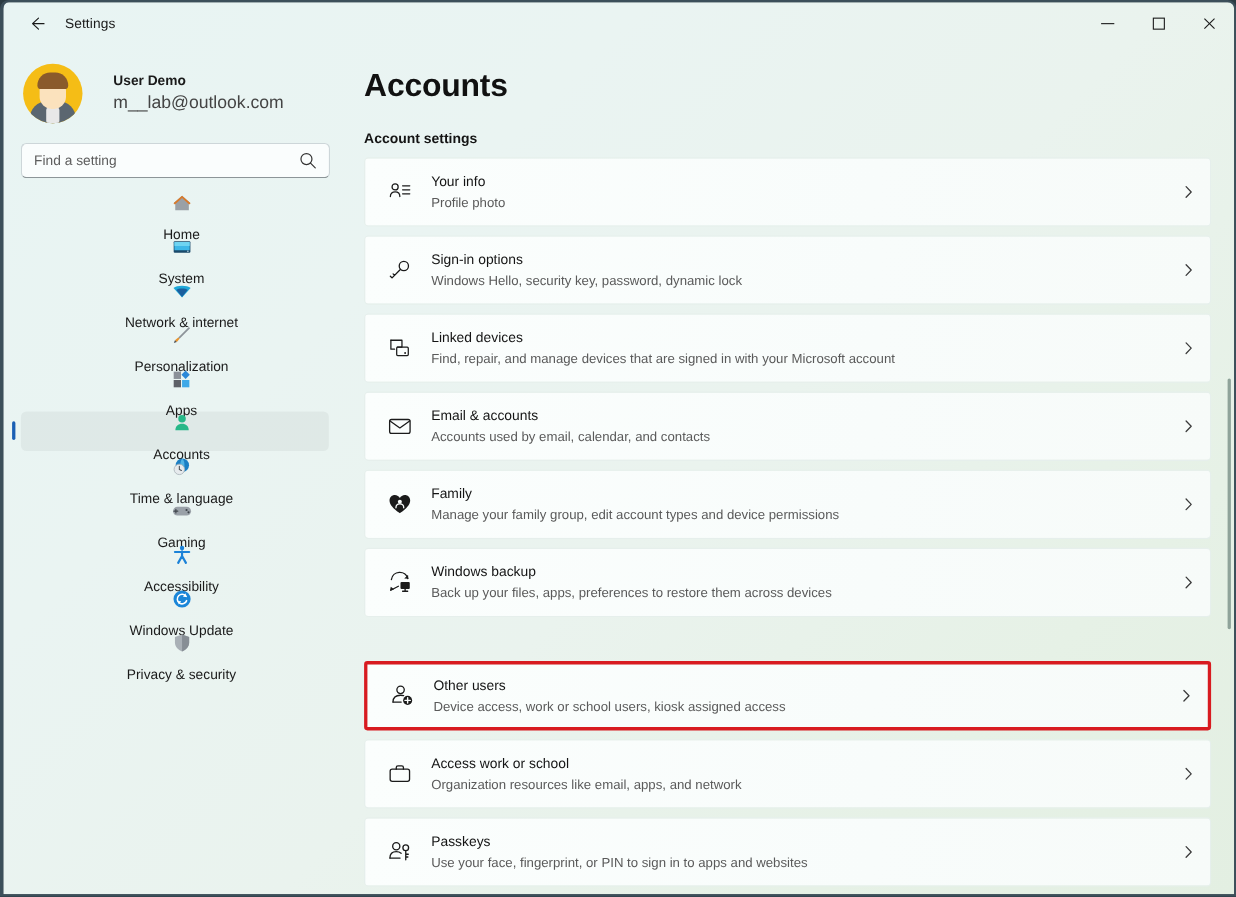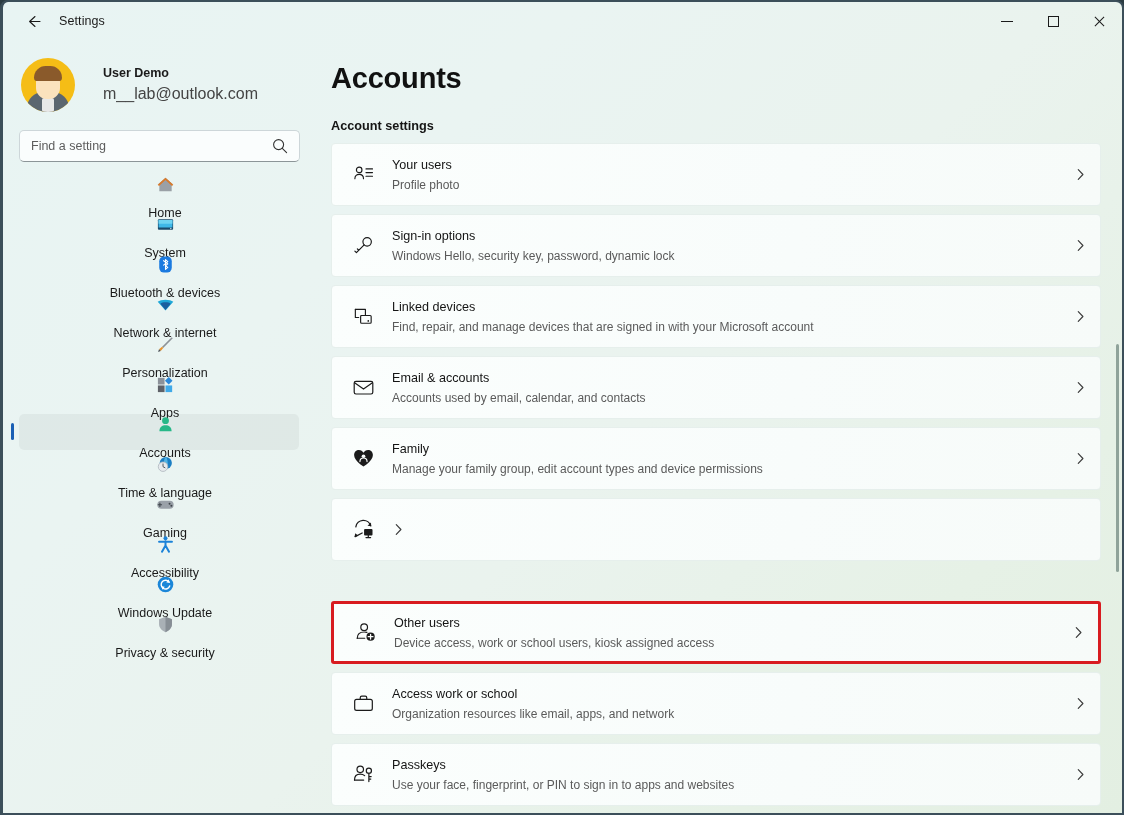--- a/index.html
+++ b/index.html
@@ -249,30 +249,20 @@
         <svg width="19" height="19" viewBox="0 0 20 20">
           <rect x="2" y="4.5" width="16" height="11" rx="1" fill="#1b4a6b"></rect>
           <rect x="2.7" y="5.2" width="14.6" height="8" rx="0.6" fill="#3fb8e8"></rect>
           <rect x="2.7" y="5.2" width="14.6" height="4" rx="0.6" fill="#6fd4f2"></rect>
           <circle cx="15.6" cy="14.2" r="0.7" fill="#cfe9f5"></circle>
         </svg>
       </span>
       <span class="nav-label">System</span>
     </div>
 
-    <div class="nav-item">
-      <span class="nav-icon">
-        <svg width="19" height="19" viewBox="0 0 20 20">
-          <rect x="3.4" y="1.5" width="13.2" height="17" rx="5" fill="#1b7ae0"></rect>
-          <path d="M8 6 L12.4 9.3 L10 11.3 L10 4.8 L12.4 7 L8 10.6" fill="none" stroke="#fff" stroke-width="1.15" stroke-linejoin="round" stroke-linecap="round"></path>
-          <path d="M10 11.3 L10 15.2 L12.4 13 L10 11.3" fill="none" stroke="#fff" stroke-width="1.15" stroke-linejoin="round" stroke-linecap="round"></path>
-        </svg>
-      </span>
-      <span class="nav-label">Bluetooth &amp; devices</span>
-    </div>
 
     <div class="nav-item">
       <span class="nav-icon">
         <svg width="19" height="19" viewBox="0 0 20 20">
           <path d="M1.8 7.2 C5 4.2 15 4.2 18.2 7.2 L10 16.3 Z" fill="#1fa8d8"></path>
           <path d="M4.6 9.1 C6.8 7.3 13.2 7.3 15.4 9.1 L10 15.8 Z" fill="#1b5f9e"></path>
         </svg>
       </span>
       <span class="nav-label">Network &amp; internet</span>
     </div>
@@ -376,21 +366,21 @@
 
     <div class="card">
       <span class="card-icon">
         <svg width="23" height="23" viewBox="0 0 24 24">
           <circle cx="7.5" cy="7.2" r="2.9" fill="none" stroke="#1b1b1b" stroke-width="1.2"></circle>
           <path d="M3 16.4 C3 13.3 5 11.9 7.5 11.9 C10 11.9 12 13.3 12 16.4" fill="none" stroke="#1b1b1b" stroke-width="1.2" stroke-linecap="round"></path>
           <path d="M14.6 6.2 H21.4 M14.6 10 H21.4 M14.6 13.8 H21.4" stroke="#1b1b1b" stroke-width="1.2" stroke-linecap="round"></path>
         </svg>
       </span>
       <span class="card-text">
-        <span class="card-title">Your users</span>
+        <span class="card-title">Your info</span>
         <div class="card-sub">Profile photo</div>
       </span>
       <span class="card-chev">
         <svg width="13" height="13" viewBox="0 0 14 14">
             <path d="M4.6 1.8 L9.6 7 L4.6 12.2" fill="none" stroke="#3b3b3b" stroke-width="1.25" stroke-linecap="round" stroke-linejoin="round"></path>
           </svg>
       </span>
     </div>
 
     <div class="card">
@@ -472,20 +462,24 @@
       <span class="card-icon">
         <svg width="23" height="23" viewBox="0 0 24 24">
           <path d="M4 9.2 A8 8 0 0 1 19.6 8.2" fill="none" stroke="#1b1b1b" stroke-width="1.3" stroke-linecap="round"></path>
           <path d="M19.8 4.6 L20 8.6 L16.2 8.2 Z" fill="#1b1b1b"></path>
           <rect x="12.6" y="11.6" width="8.8" height="6.6" rx="1" fill="#1b1b1b"></rect>
           <path d="M17 18.2 V20.4 M14.6 20.4 H19.4" stroke="#1b1b1b" stroke-width="1.3" stroke-linecap="round"></path>
           <path d="M10.6 15.6 L3.4 19.4" fill="none" stroke="#1b1b1b" stroke-width="1.3" stroke-linecap="round"></path>
           <path d="M2.6 19.8 L3.4 16 L6.6 18.4 Z" fill="#1b1b1b"></path>
         </svg>
       </span>
+      <span class="card-text">
+        <span class="card-title">Windows backup</span>
+        <div class="card-sub">Back up your files, apps, preferences to restore them across devices</div>
+      </span>
       <span class="card-chev">
         <svg width="13" height="13" viewBox="0 0 14 14">
             <path d="M4.6 1.8 L9.6 7 L4.6 12.2" fill="none" stroke="#3b3b3b" stroke-width="1.25" stroke-linecap="round" stroke-linejoin="round"></path>
           </svg>
       </span>
     </div>
 
     <div class="card highlight">
       <span class="card-icon">
         <svg width="23" height="23" viewBox="0 0 24 24">

